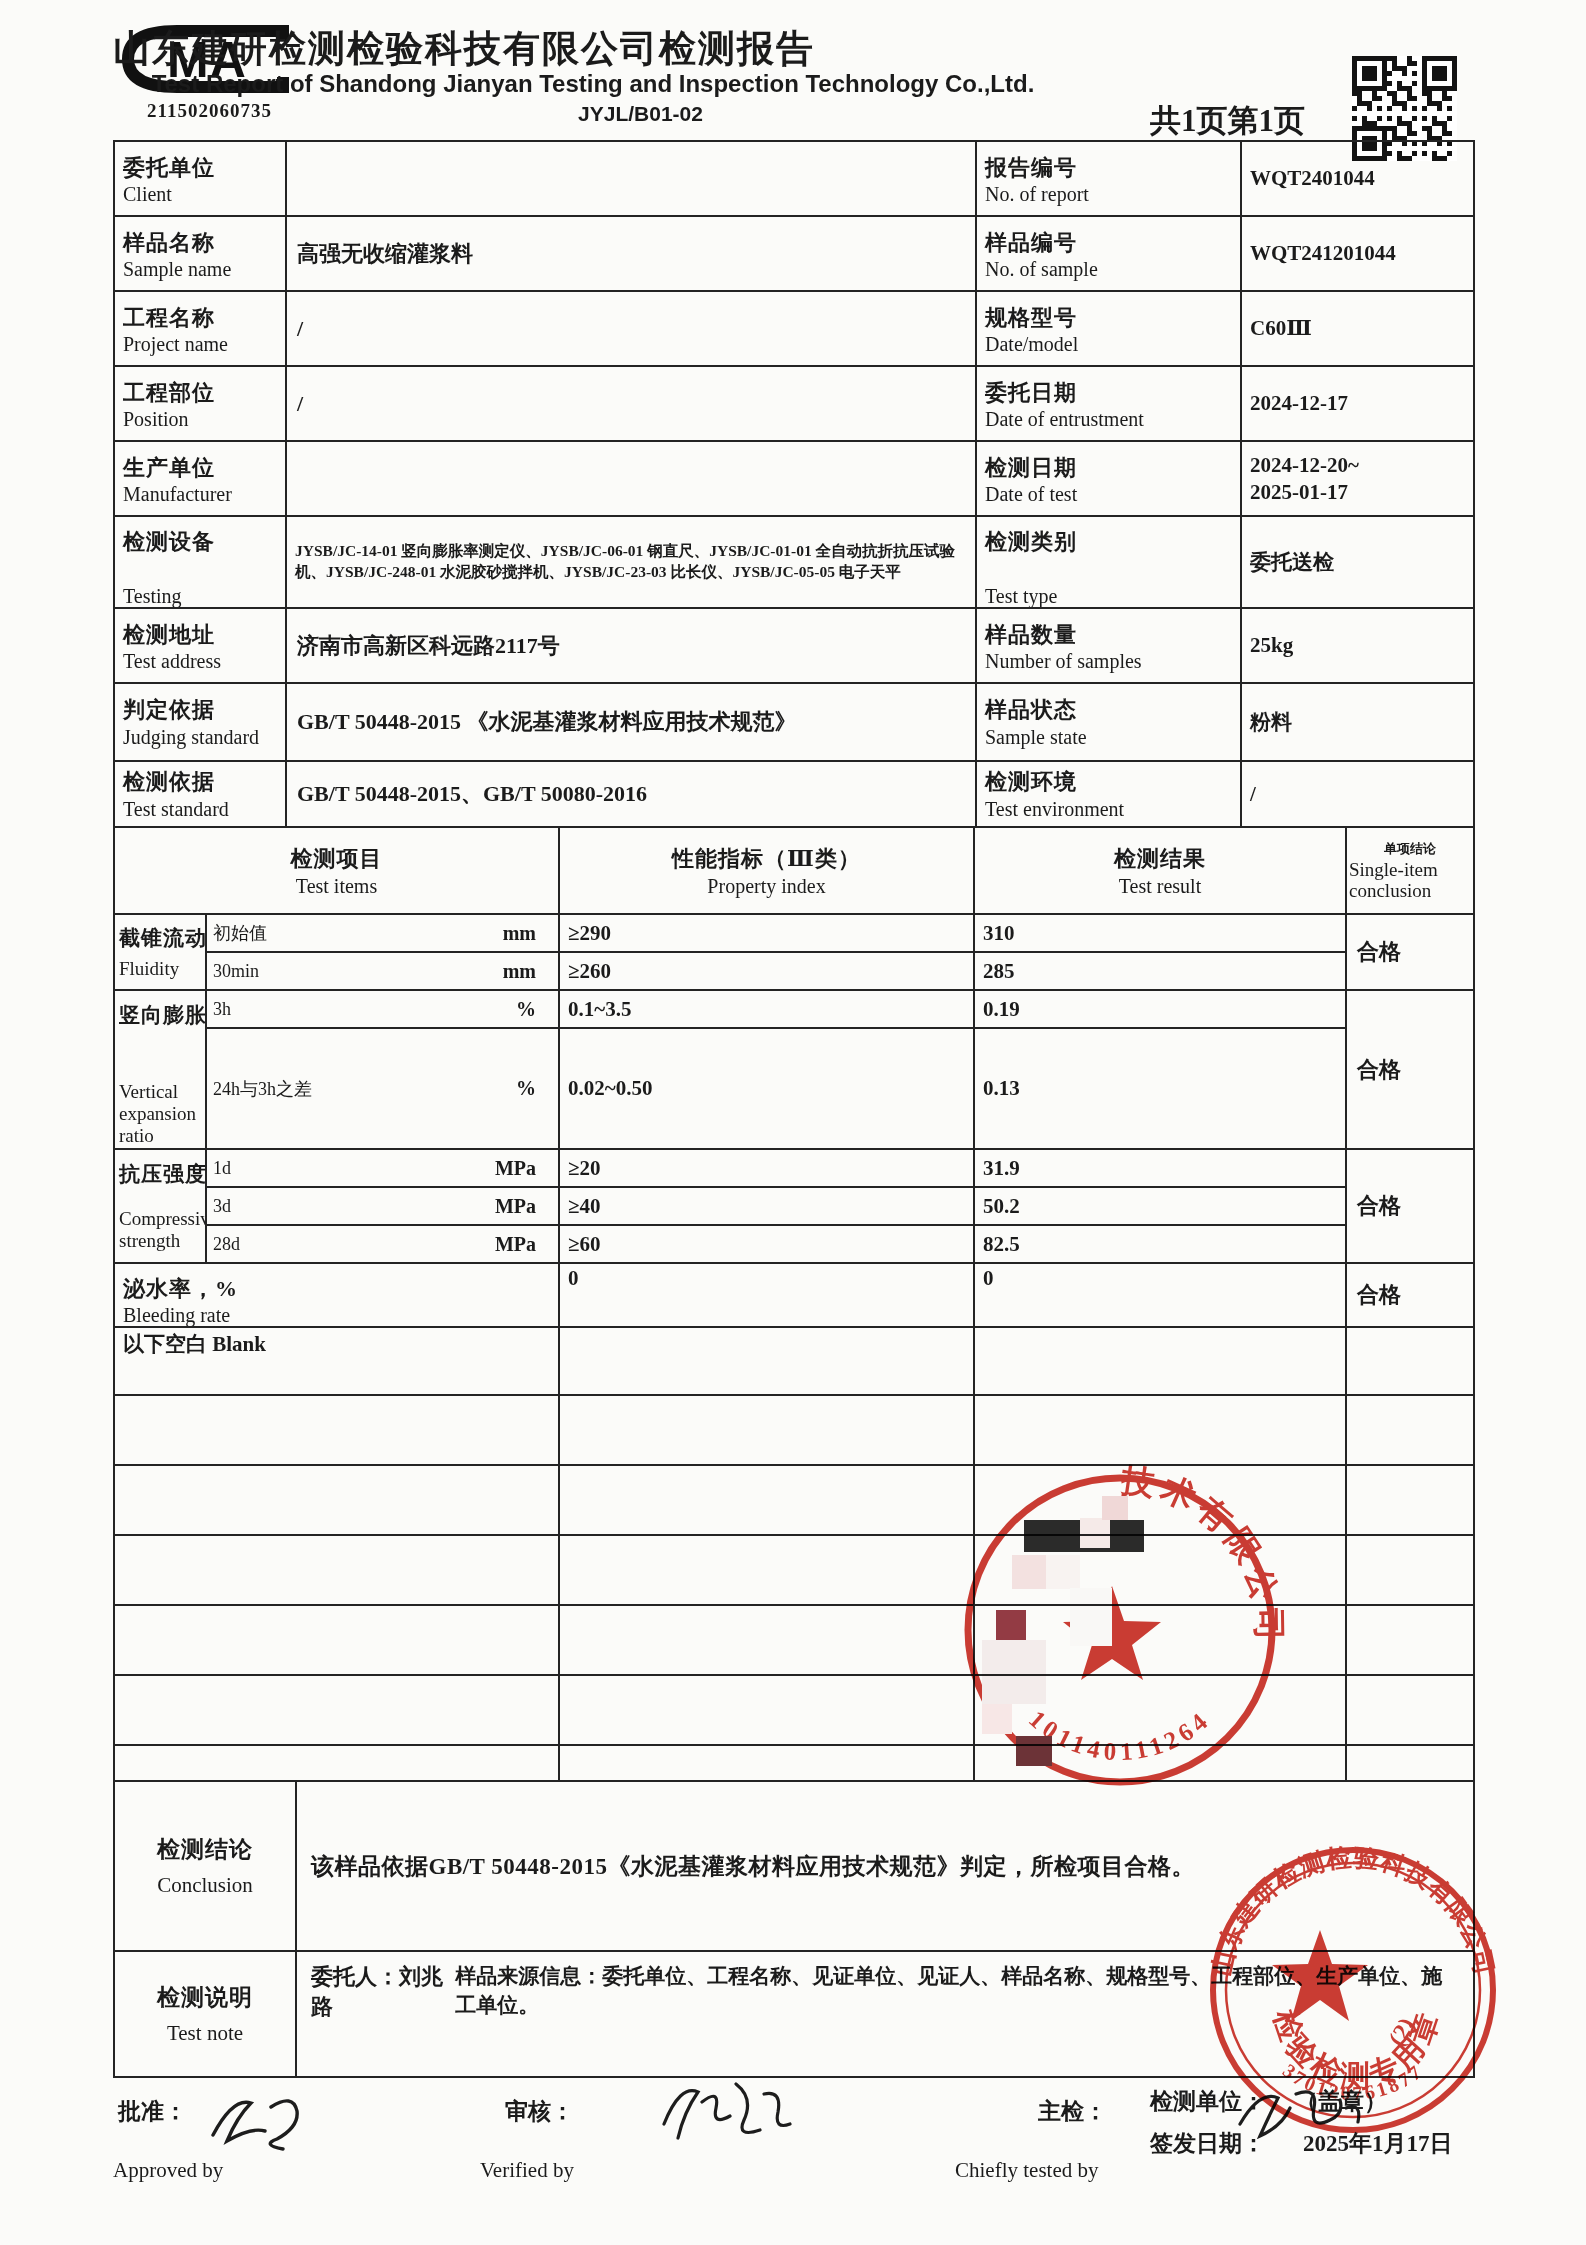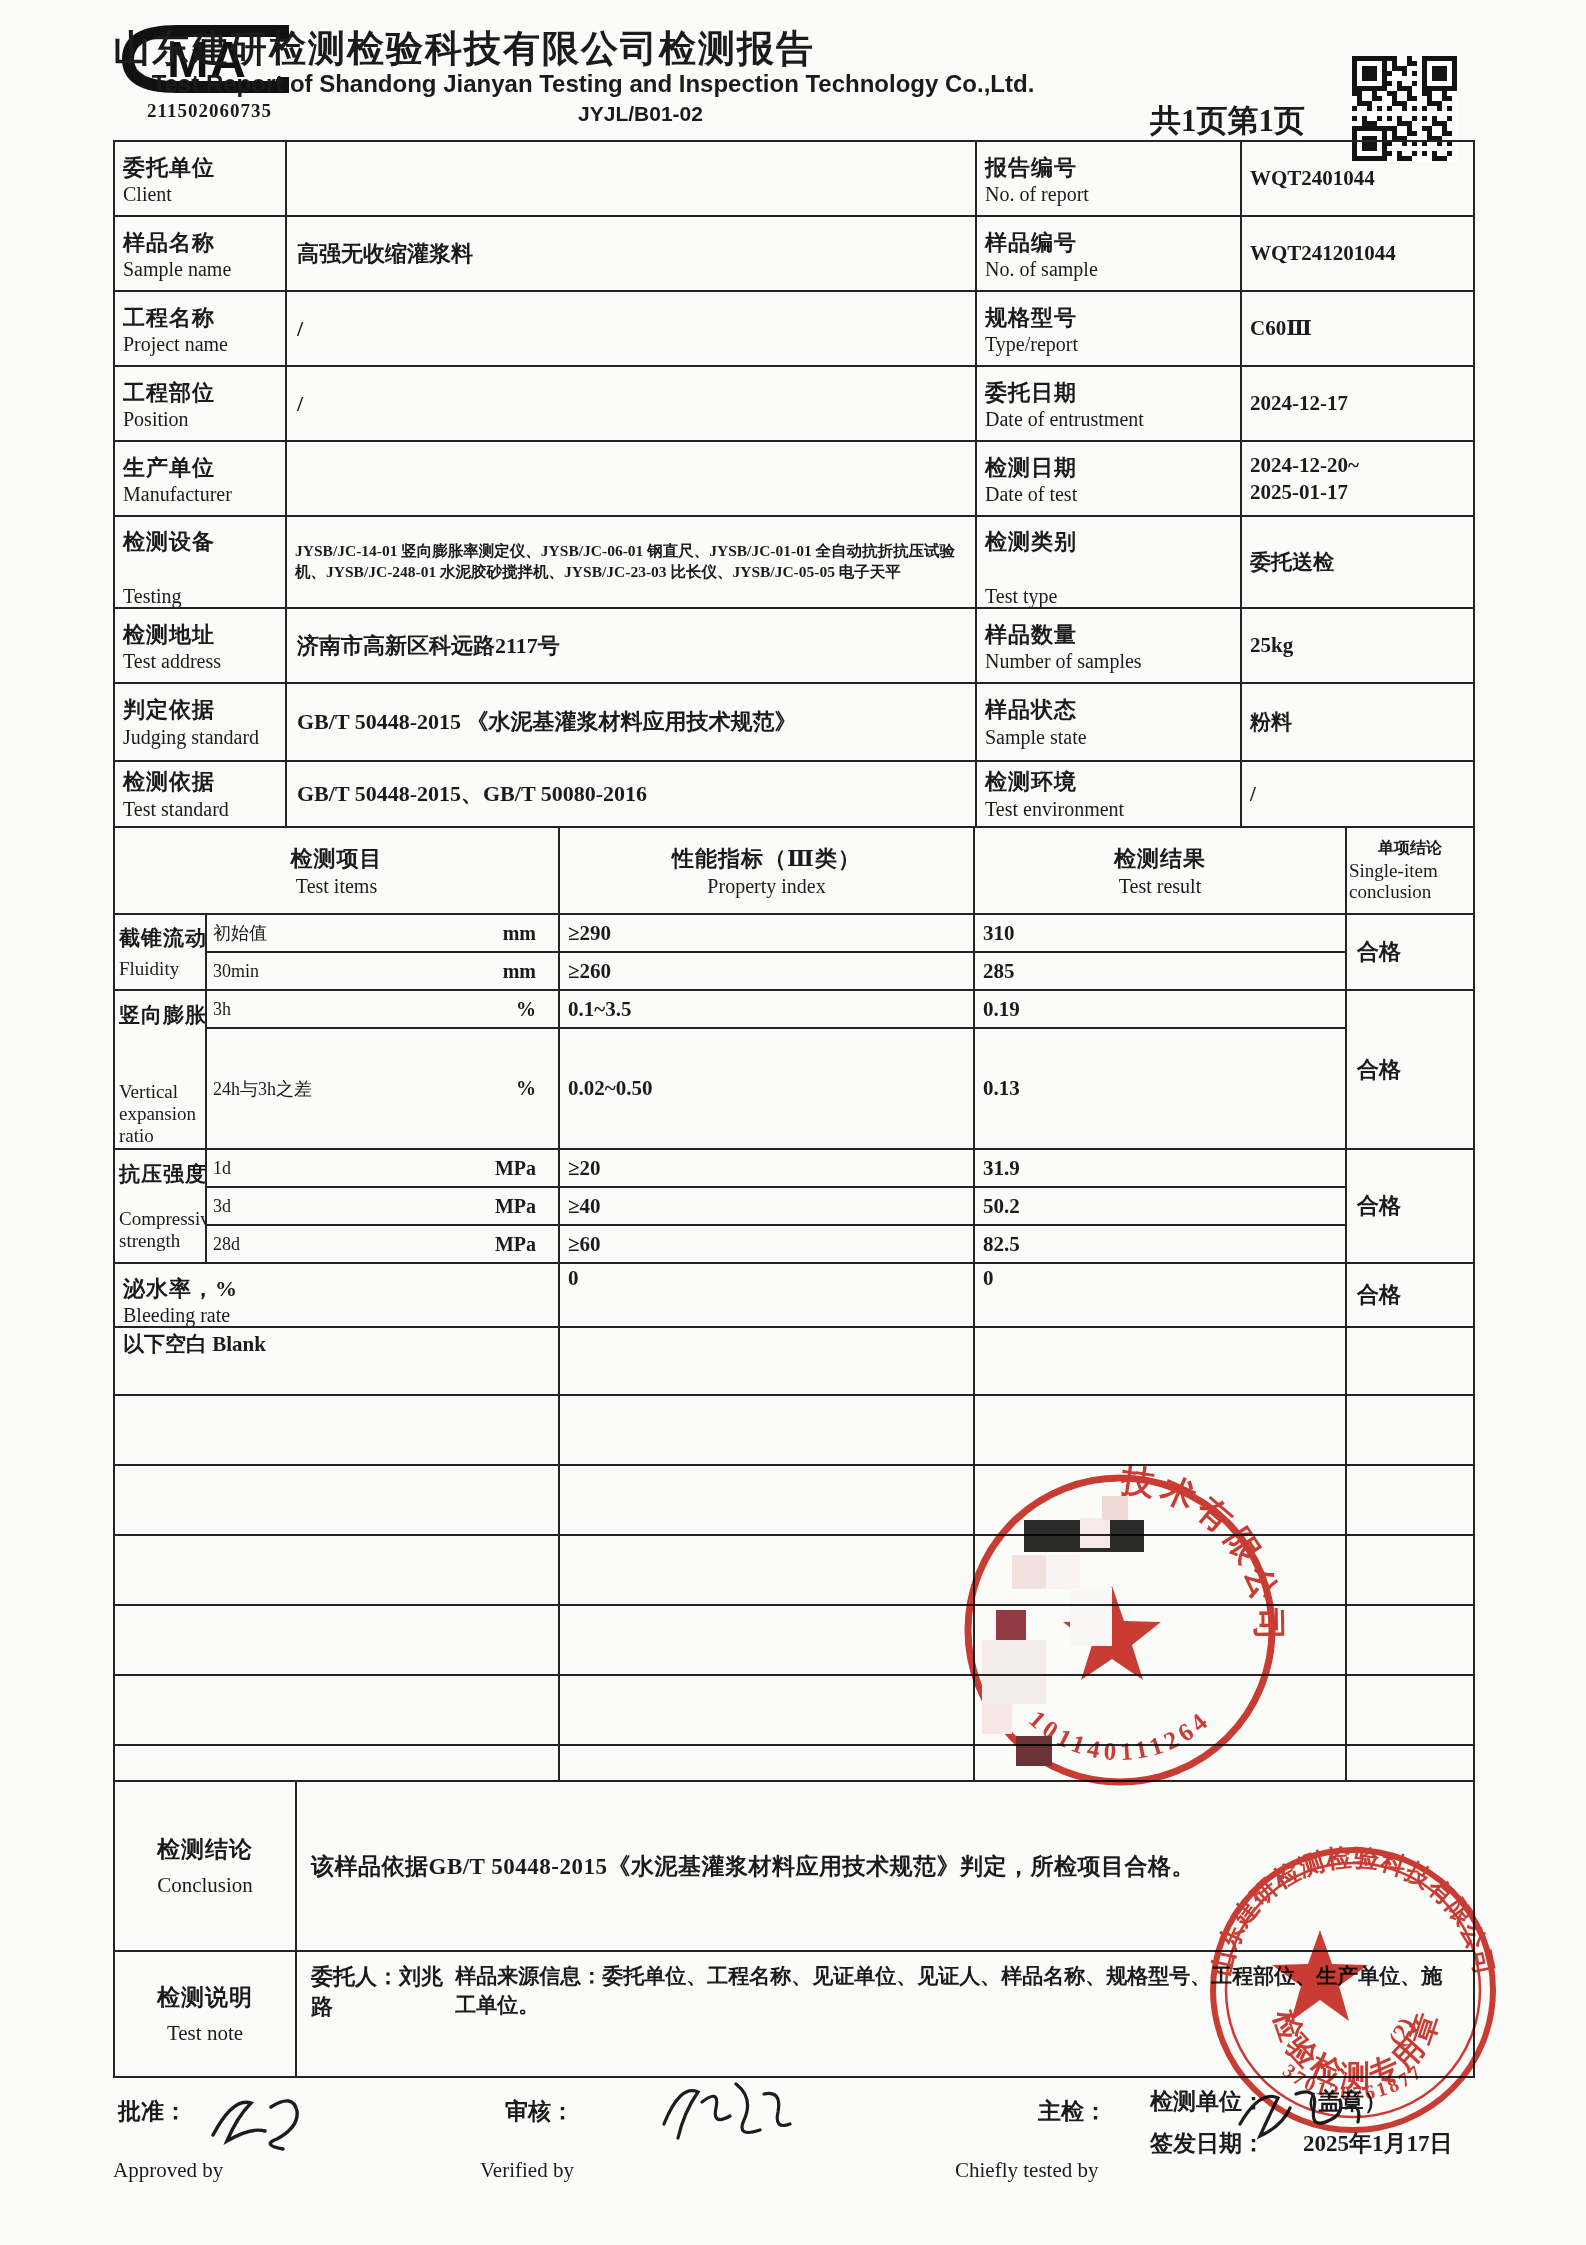--- a/index.html
+++ b/index.html
@@ -27,21 +27,21 @@
   .lab .cn{font-size:22px;font-weight:bold;letter-spacing:1px;}
   .lab .en{font-size:20px;}
   .h62{height:62px;} .h80{height:80px;gap:28px;} .h64{height:64px;} .h50{height:50px;}
   .val{font-size:22px;font-weight:bold;padding:2px 10px;}
   .val2{font-size:21px;font-weight:bold;padding:2px 8px;line-height:1.25;}
   .equip{font-size:15.5px;font-weight:bold;line-height:1.35;padding:3px 8px;}
   
   .rh .cell{display:flex;flex-direction:column;justify-content:space-between;align-items:center;padding:8px 2px;box-sizing:border-box;height:70px;}
   .rh .cn{font-size:22px;font-weight:bold;letter-spacing:1px;}
   .rh .en{font-size:20px;}
-  .rh .small .cn{font-size:16px;letter-spacing:0;}
+  .rh .small .cn{font-size:13px;letter-spacing:0;}
   .rh .small{padding:4px 2px;height:78px;justify-content:center;gap:2px;}
   .rh .small .en{font-size:19px;line-height:1.1;}
   .group{display:flex;flex-direction:column;justify-content:space-between;padding:4px 4px;box-sizing:border-box;}
   .group .cn{font-size:21px;font-weight:bold;white-space:nowrap;}
   .group .en{font-size:19px;line-height:1.15;}
   .item-cell{display:flex;justify-content:space-between;align-items:center;padding:2px 22px 2px 6px;}
   .item-cell .nm{font-size:18px;font-weight:normal;}
   .item-cell .unit{font-size:20px;font-weight:bold;}
   .num{font-size:21px;font-weight:bold;padding:2px 8px;}
   .pass{font-size:22px;font-weight:bold;padding:2px 10px;}
@@ -343,21 +343,21 @@
               <span class="cn">工程名称</span>
               <span class="en">Project name</span>
             </div>
           </td>
       <td>
             <div class="val">/</div>
           </td>
       <td>
             <div class="lab h62">
               <span class="cn">规格型号</span>
-              <span class="en">Type/report</span>
+              <span class="en">Date/model</span>
             </div>
           </td>
       <td>
             <div class="val2">C60Ⅲ</div>
           </td>
     </tr>
     <tr style="height:75px">
       <td>
             <div class="lab h62">
               <span class="cn">工程部位</span>

